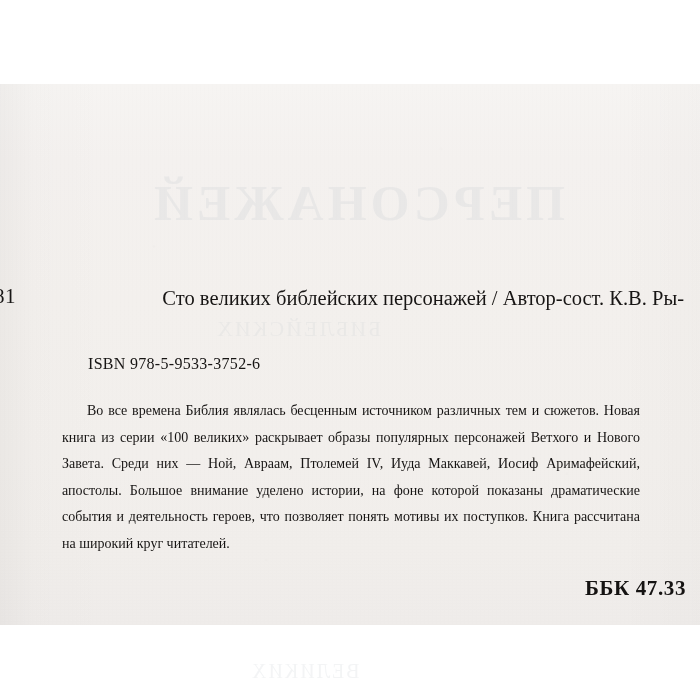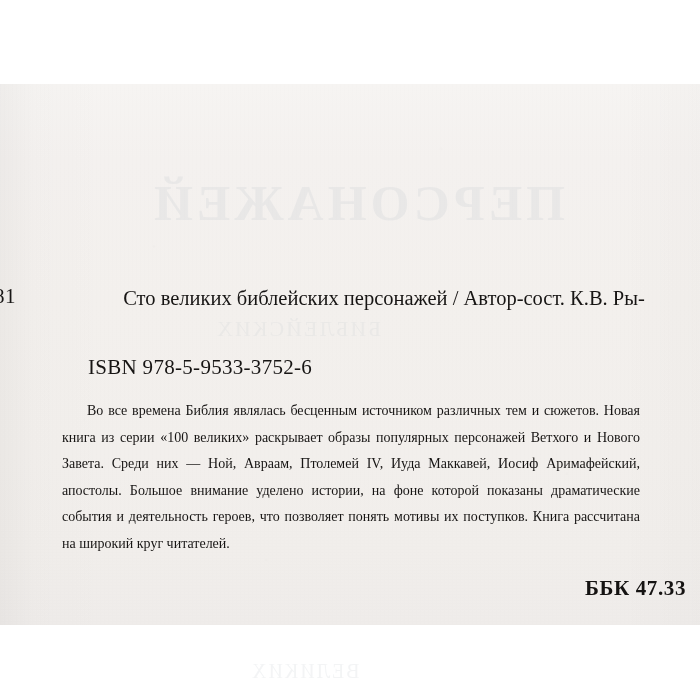--- a/index.html
+++ b/index.html
@@ -122,32 +122,32 @@
 
   
   .biblio {
     position: absolute;
     left: 84px;
     top: 199px;
     width: 600px;
     font-size: 20.5px;
     line-height: 30px;
     color: #171514;
-    text-align: center;
+    text-align: right;
   }
   .biblio-line {
     white-space: nowrap;
   }
 
   
   .isbn {
     position: absolute;
     left: 88px;
     top: 271px;
-    font-size: 21px;
+    font-size: 16px;
     letter-spacing: .3px;
     color: #171514;
     white-space: nowrap;
   }
 
   
   .annotation {
     position: absolute;
     left: 62px;
     top: 314px;

